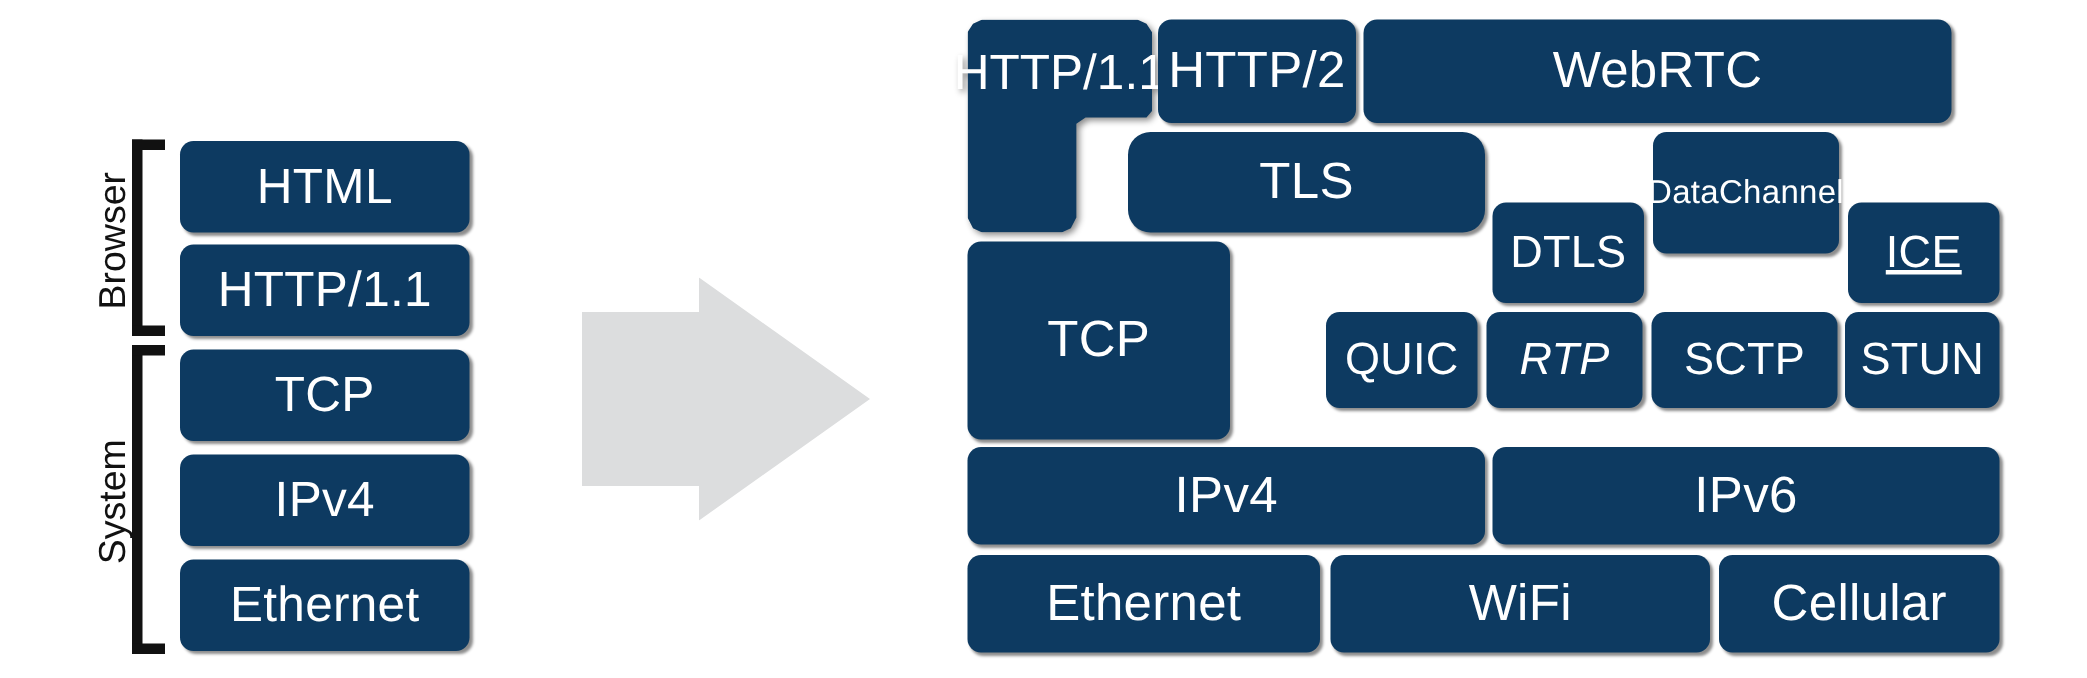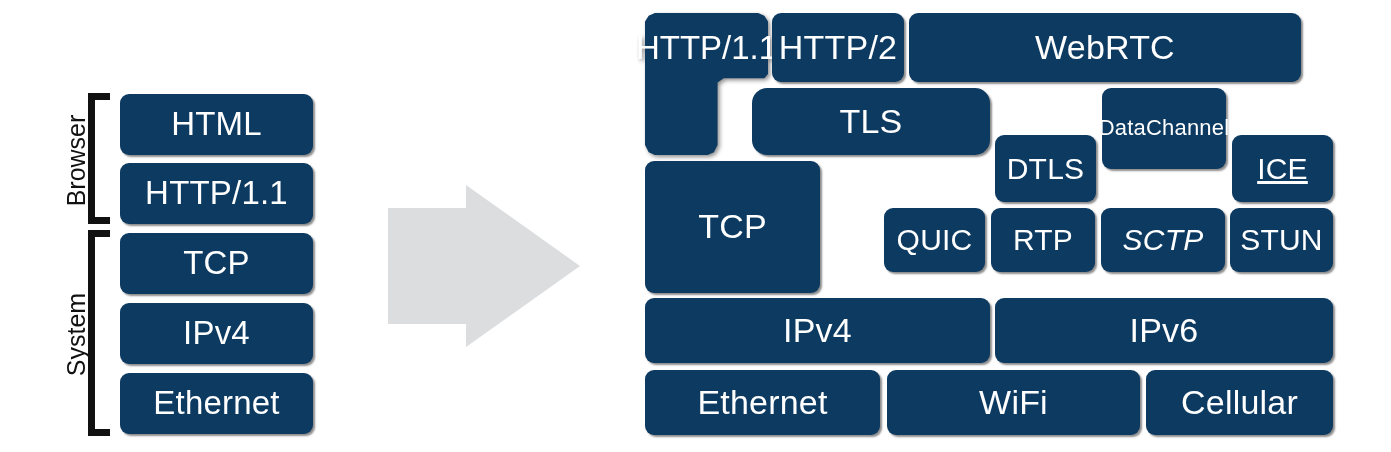--- a/index.html
+++ b/index.html
@@ -114,23 +114,23 @@
 
     <div class="blk tiny" style="left:1102px;top:88px;width:124px;height:81px;flex-direction:row;">
       <span>Data</span>
       <span>Channel</span>
     </div>
 
     <div class="blk small" style="left:1232px;top:88px;width:101px;height:67px;text-decoration:underline;">ICE</div>
 
     <div class="blk small" style="left:884px;top:161px;width:101px;height:64px;text-align:right;">QUIC</div>
 
-    <div class="blk small" style="left:991px;top:161px;width:104px;height:64px;">RTP</div>
+    <div class="blk small" style="left:991px;top:161px;width:104px;height:64px;font-style:italic;">RTP</div>
 
-    <div class="blk small" style="left:1101px;top:161px;width:124px;height:64px;font-style:italic;">SCTP</div>
+    <div class="blk small" style="left:1101px;top:161px;width:124px;height:64px;">SCTP</div>
 
     <div class="blk small" style="left:1230px;top:161px;width:103px;height:64px;">STUN</div>
 
     <div class="blk" style="left:645px;top:161px;width:175px;height:132px;">TCP</div>
 
 
     <div class="blk" style="left:645px;top:298px;width:345px;height:65px;">IPv4</div>
 
     <div class="blk" style="left:995px;top:298px;width:338px;height:65px;">IPv6</div>
 

